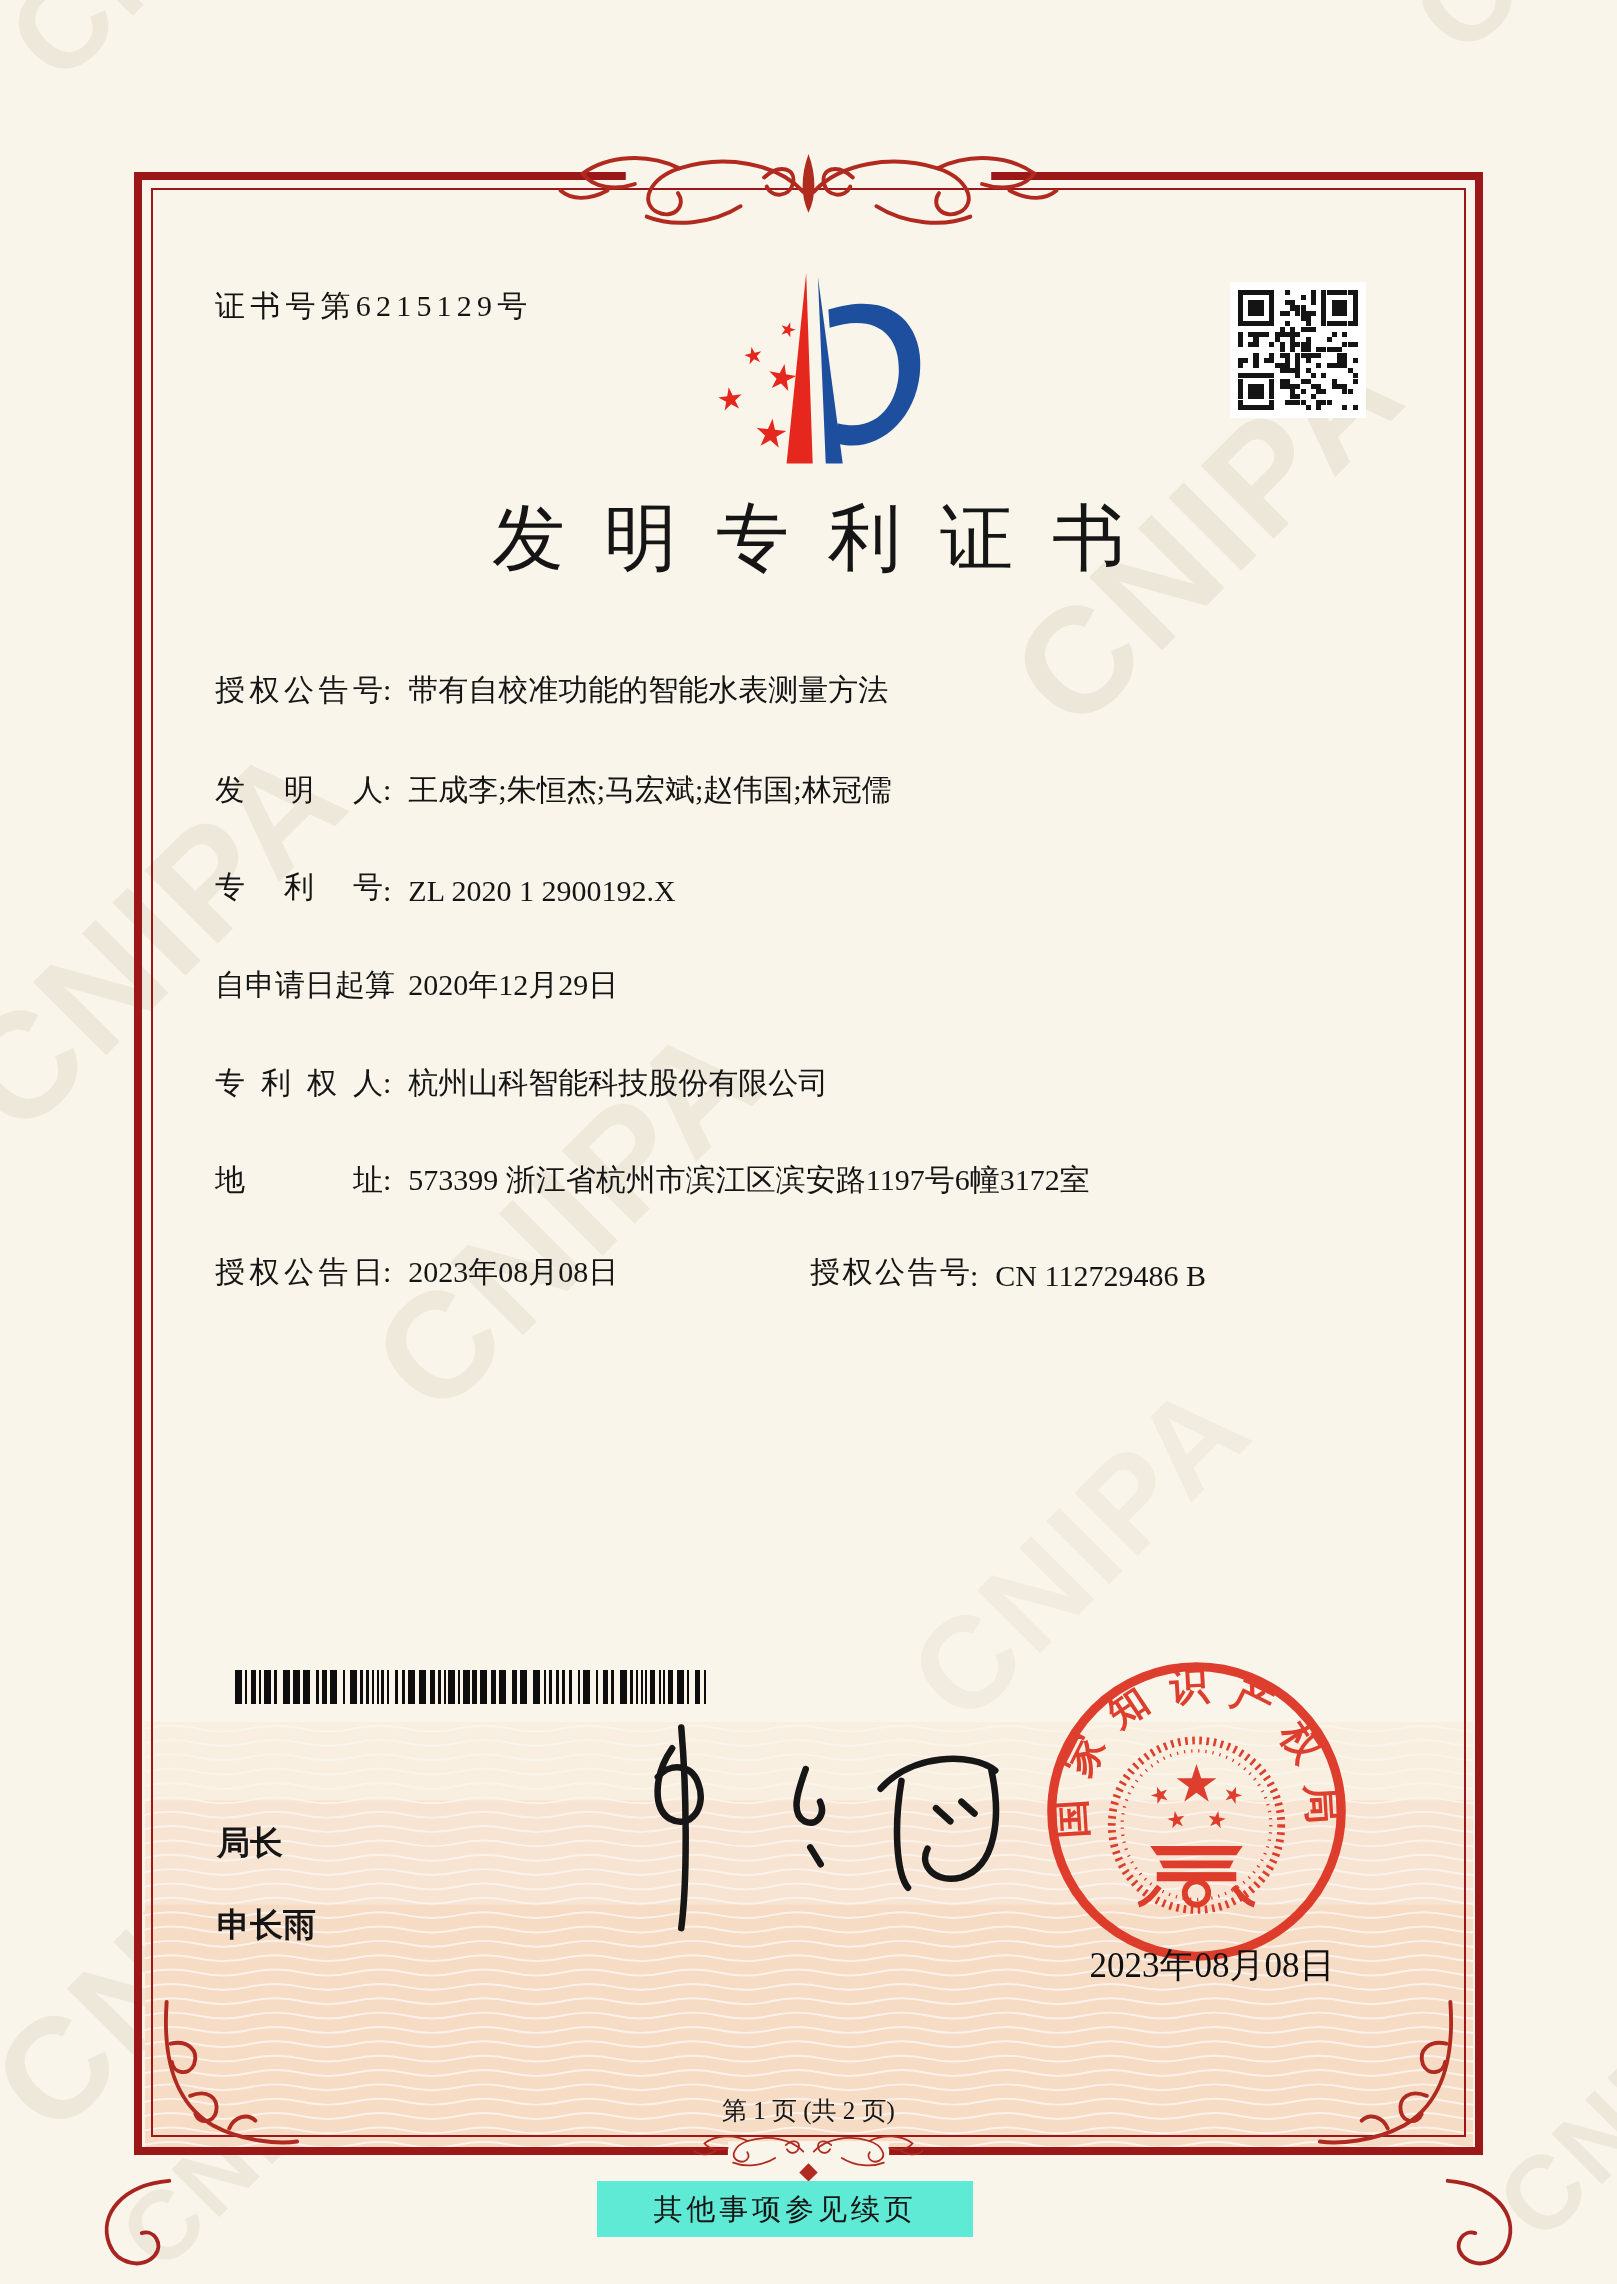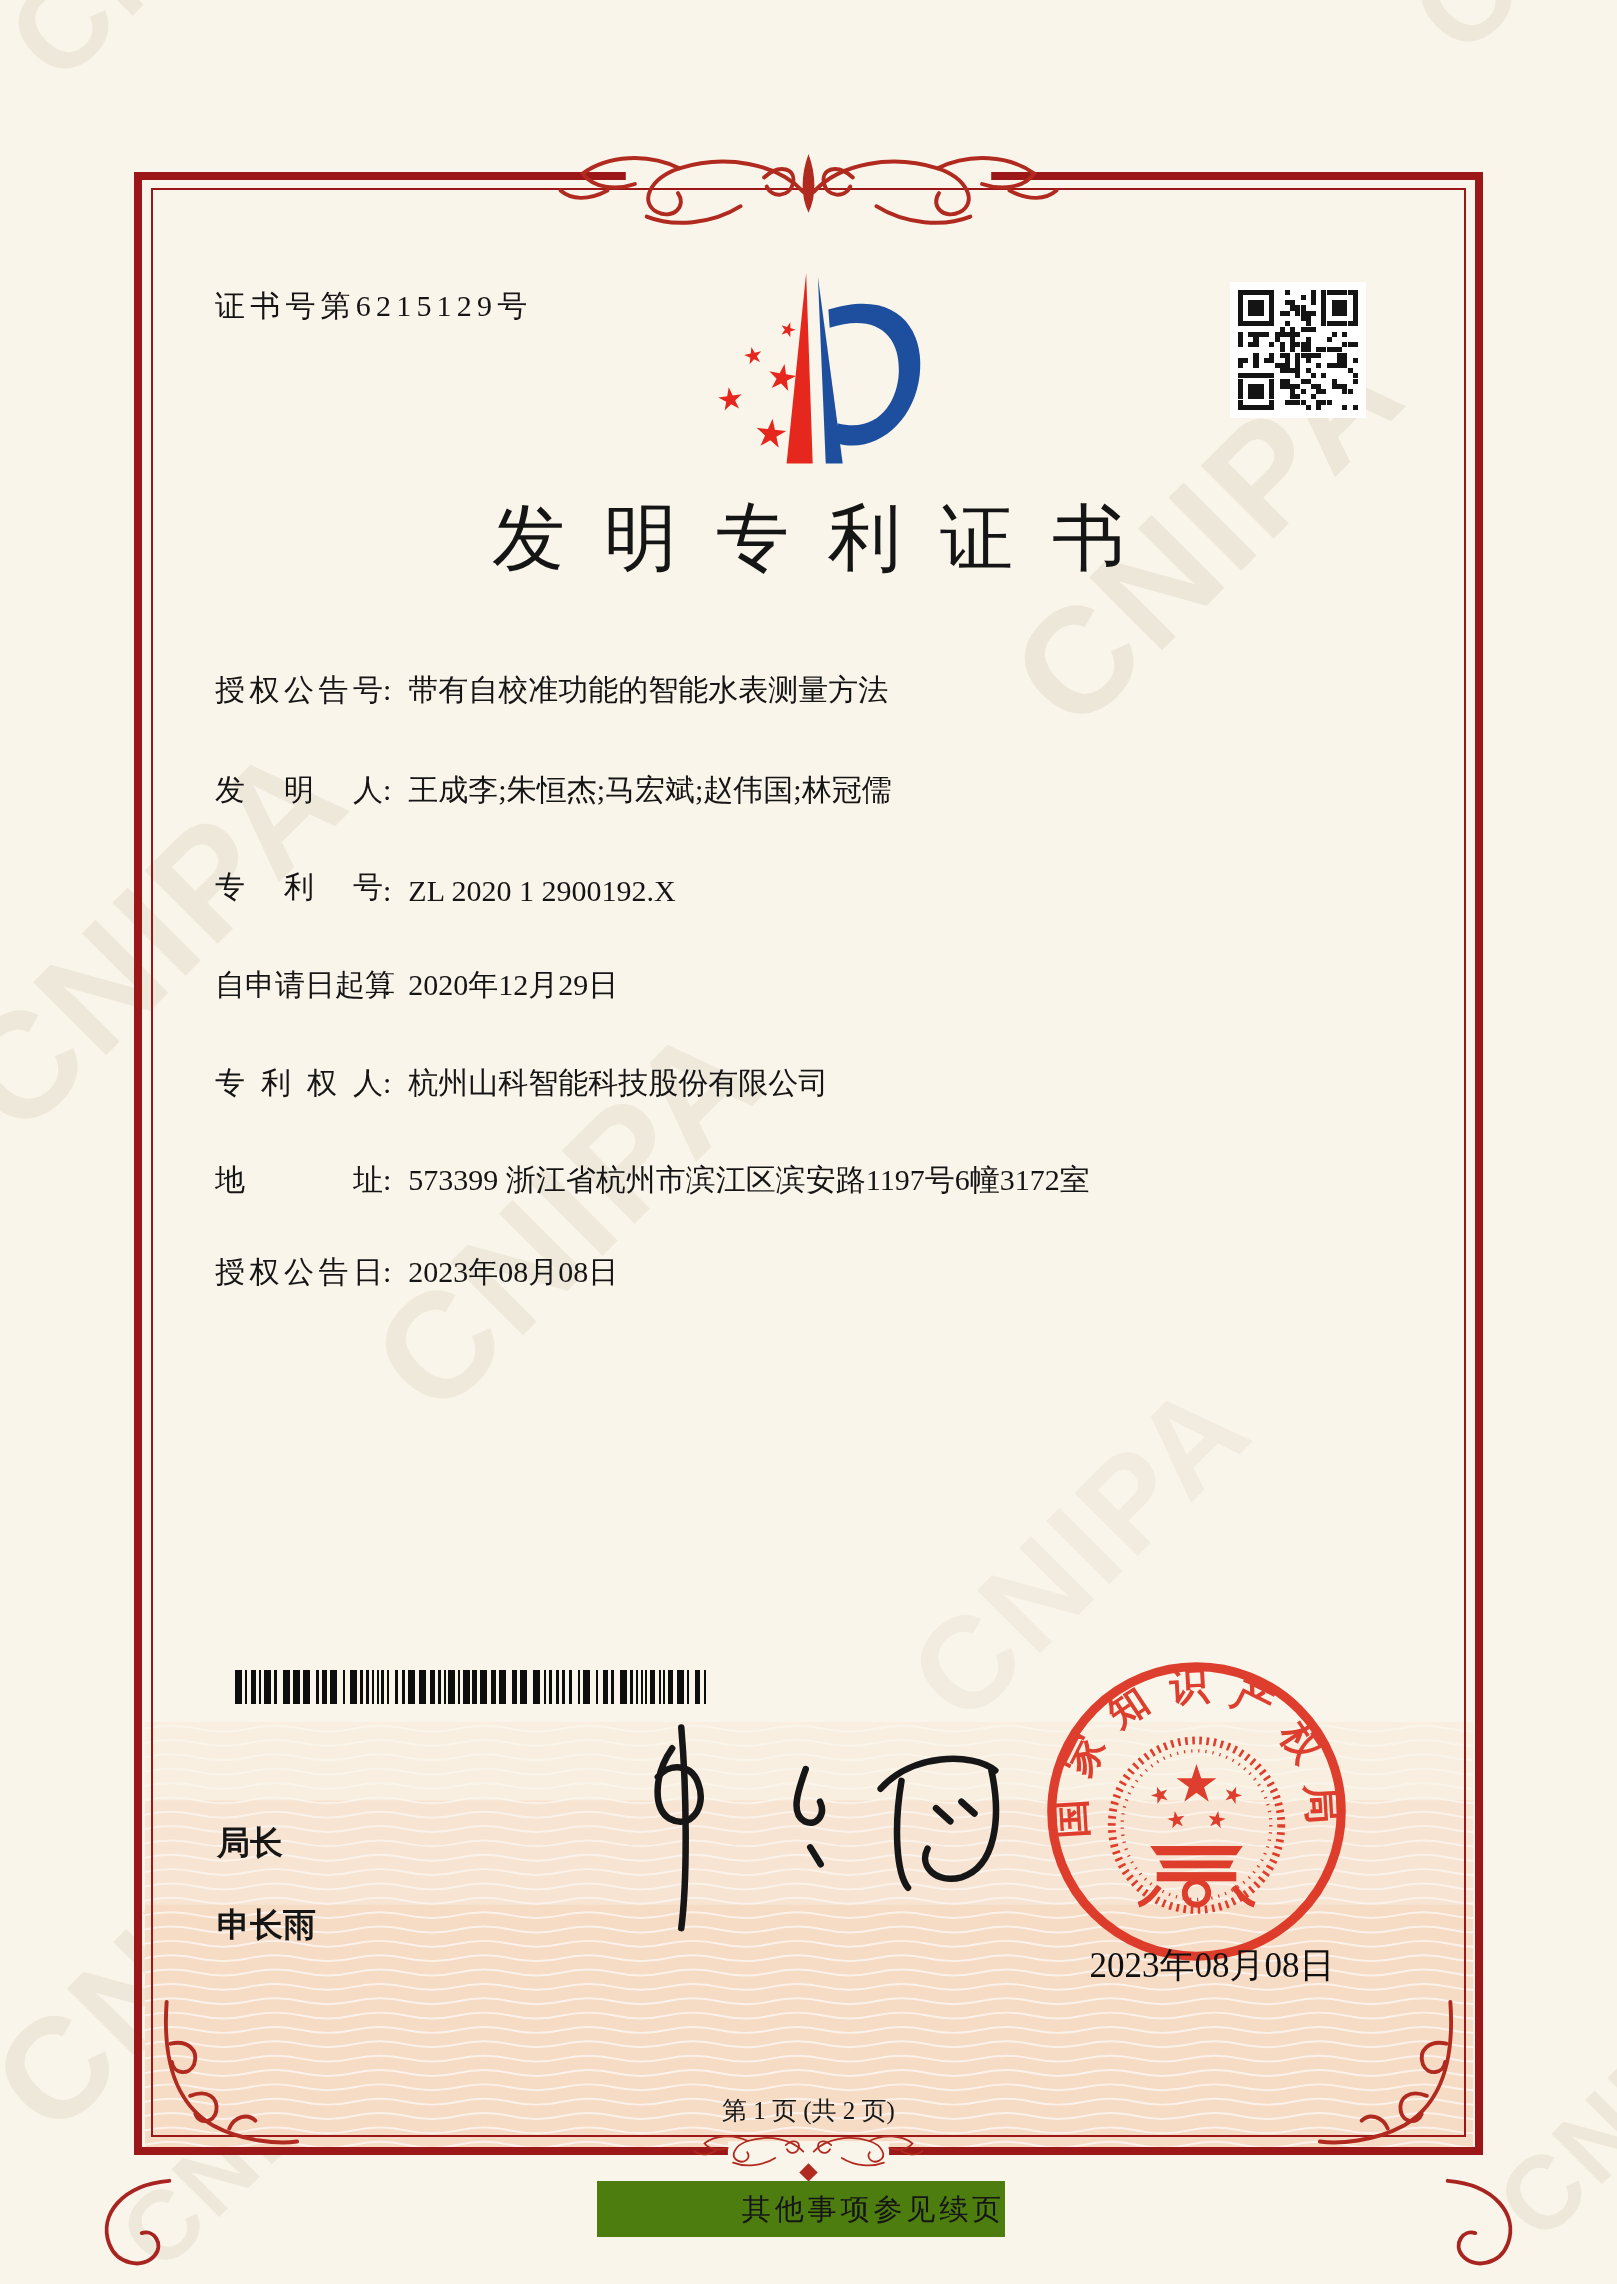--- a/index.html
+++ b/index.html
@@ -52,22 +52,22 @@
   .director-label{left:217px;top:1821px;font-size:33px;font-weight:700;
     font-family:"Liberation Sans","DejaVu Sans",sans-serif;z-index:4;}
   .director-name{left:217px;top:1903px;font-size:33px;font-weight:700;
     font-family:"Liberation Sans","DejaVu Sans",sans-serif;z-index:4;}
   .sig{left:607px;top:1709px;width:430px;height:248px;z-index:4;}
   
   .seal{left:1042px;top:1657px;width:309px;height:309px;z-index:4;}
   .seal-date{left:1062px;top:1942px;width:300px;text-align:center;font-size:35px;color:#101010;z-index:5;}
   
   .pageinfo{left:0;top:2094px;width:1617px;text-align:center;font-size:25px;z-index:4;}
-  .contnote-band{left:597px;top:2181px;width:408px;height:56px;background:#4d7c0f;z-index:4;
-    text-align:right;}
+  .contnote-band{left:597px;top:2181px;width:376px;height:56px;background:#5eead4;z-index:4;
+    text-align:center;}
   .contnote-band span{font-size:29px;line-height:56px;letter-spacing:3.9px;}
   .orn{z-index:3;}
   .flip{transform:scaleX(-1);}
 </style>
 </head>
 <body>
 
 <svg width="0" height="0" style="position:absolute" aria-hidden="true">
   <defs>
     <polygon id="star" points="0,-1 0.2245,-0.309 0.951,-0.309 0.3633,0.1180 0.5878,0.809 0,0.3820 -0.5878,0.809 -0.3633,0.1180 -0.951,-0.309 -0.2245,-0.309"></polygon>
@@ -448,20 +448,23 @@
   <span class="lbl">自申请日起算</span><span class="col">:</span><span>2020年12月29日</span>
 </div>
 <div class="row" style="top:1063px">
   <span class="lbl">专利权人</span><span class="col">:</span><span>杭州山科智能科技股份有限公司</span>
 </div>
 <div class="row" style="top:1160px">
   <span class="lbl">地址</span><span class="col">:</span><span>573399 浙江省杭州市滨江区滨安路1197号6幢3172室</span>
 </div>
 <div class="row" style="top:1252px">
   <span class="lbl">授权公告日</span><span class="col">:</span><span>2023年08月08日</span>
+  <span class="pair2">
+    <span class="lbl">授权公告号</span><span class="col">:</span><span>CN 112729486 B</span>
+  </span>
 </div>
 
 <div class="abs paras">
 </div>
 
 <div class="abs" id="barcode">
     <i style="left:0px;width:7.2px"></i>
     <i style="left:9.8px;width:2px"></i>
     <i style="left:15.7px;width:5.2px"></i>
     <i style="left:23.5px;width:2px"></i>

